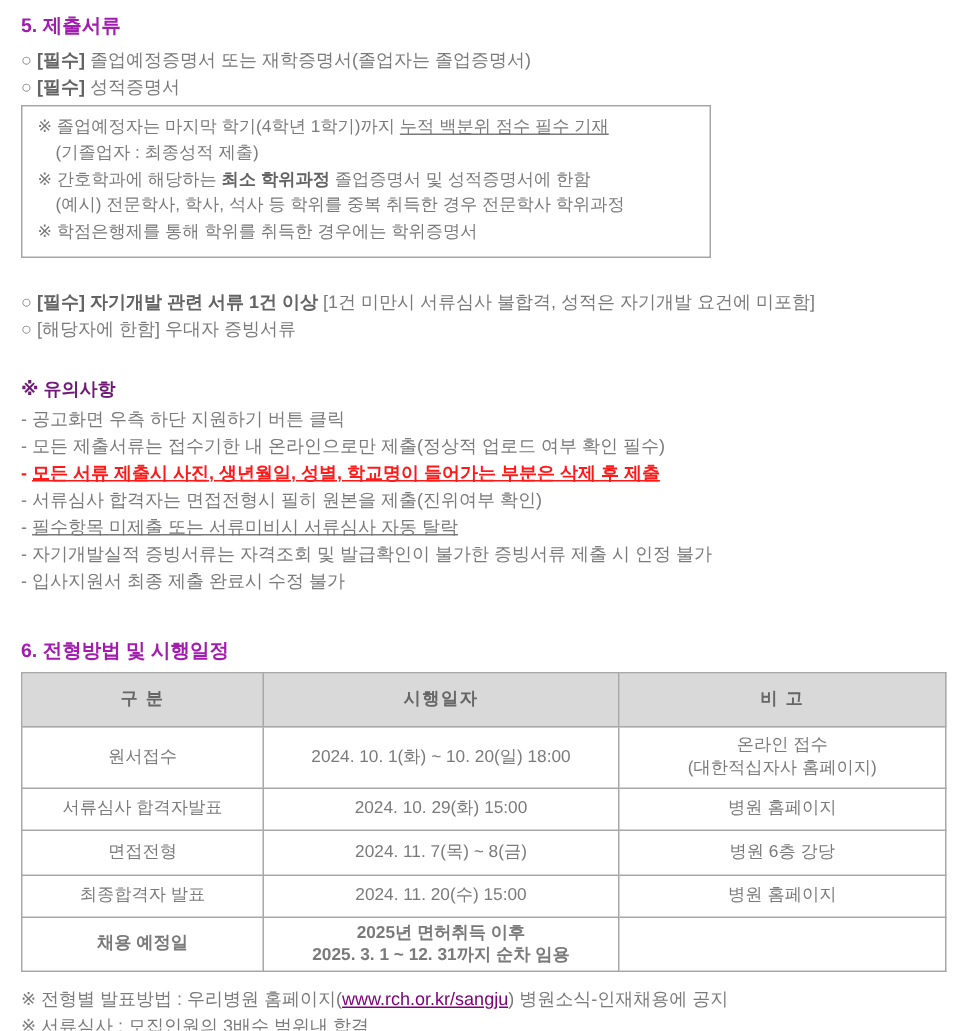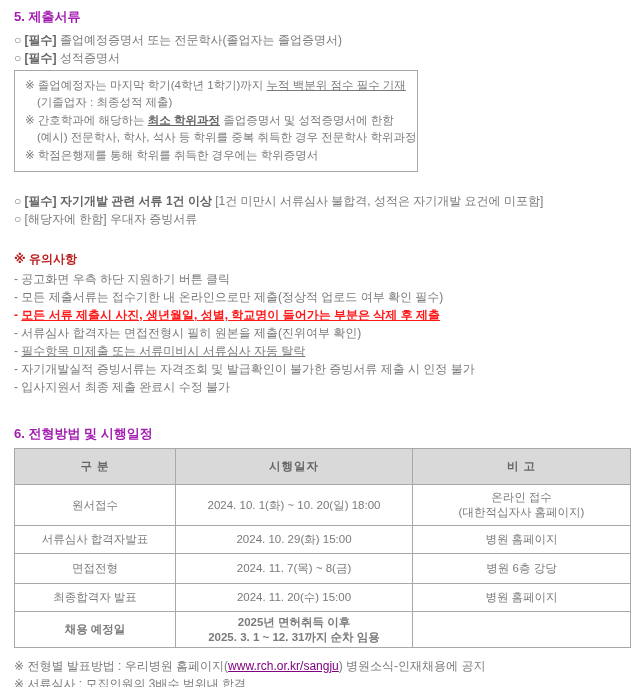--- a/index.html
+++ b/index.html
@@ -8,34 +8,34 @@
     width:643px; height:687px;
     font-family:"Liberation Sans","DejaVu Sans",sans-serif;
     color:#7a7a7a;
     padding:8px 13px 0 14px;
     overflow:hidden;
   }
   .sec-title { font-size:13px; font-weight:bold; color:#a21caf; letter-spacing:0; margin-bottom:5px; }
   .line { font-size:12px; line-height:18px; color:#7a7a7a; white-space:nowrap; }
   .b   { font-weight:bold; color:#636363; }
   .u   { text-decoration:underline; }
-  .bu  { font-weight:bold; color:#636363; text-decoration:underline; }
+  .bu  { font-weight:bold; color:#636363; }
 
   .note-box {
-    width:404px;
+    width:460px;
     border:1px solid #a6a6a6;
     padding:6px 10px 7px 10px;
     margin:3px 0 0 0;
   }
   .note-box .bline { font-size:11.5px; line-height:17.4px; color:#7a7a7a; white-space:nowrap; }
   .note-box .indent { padding-left:12px; }
 
   .after-box { margin-top:20px; }
 
-  .notice-title { font-size:12px; font-weight:bold; color:#b91c1c; margin:23px 0 2px 0; }
+  .notice-title { font-size:12px; font-weight:bold; color:#701a75; margin:23px 0 2px 0; }
   .red-strong { color:#ff1a1a; font-weight:bold; text-decoration:underline; }
   .red-dash { color:#ff1a1a; font-weight:bold; }
 
   .sec6 { margin-top:29px; }
 
   table.schedule {
     border-collapse:collapse;
     width:616px;
     margin-top:4px;
     table-layout:fixed;
@@ -70,21 +70,21 @@
   .footnotes .line { line-height:18px; }
   a.site-link { color:#800080; text-decoration:underline; cursor:pointer; }
 </style>
 </head>
 <body>
 
 <div>
 
   <div class="sec-title">5. 제출서류</div>
 
-  <div class="line"><span>○ </span><span class="b">[필수]</span><span> 졸업예정증명서 또는 전문학사(졸업자는 졸업증명서)</span></div>
+  <div class="line"><span>○ </span><span class="b">[필수]</span><span> 졸업예정증명서 또는 재학증명서(졸업자는 졸업증명서)</span></div>
 
   <div class="line"><span>○ </span><span class="b">[필수]</span><span> 성적증명서</span></div>
 
   <div class="note-box">
     <div class="bline"><span>※ 졸업예정자는 마지막 학기(4학년 1학기)까지 </span><span class="u">누적 백분위 점수 필수 기재</span></div>
     <div class="bline indent">(기졸업자 : 최종성적 제출)</div>
     <div class="bline"><span>※ 간호학과에 해당하는 </span><span class="bu">최소 학위과정</span><span> 졸업증명서 및 성적증명서에 한함</span></div>
     <div class="bline indent">(예시) 전문학사, 학사, 석사 등 학위를 중복 취득한 경우 전문학사 학위과정</div>
     <div class="bline">※ 학점은행제를 통해 학위를 취득한 경우에는 학위증명서</div>
   </div>

